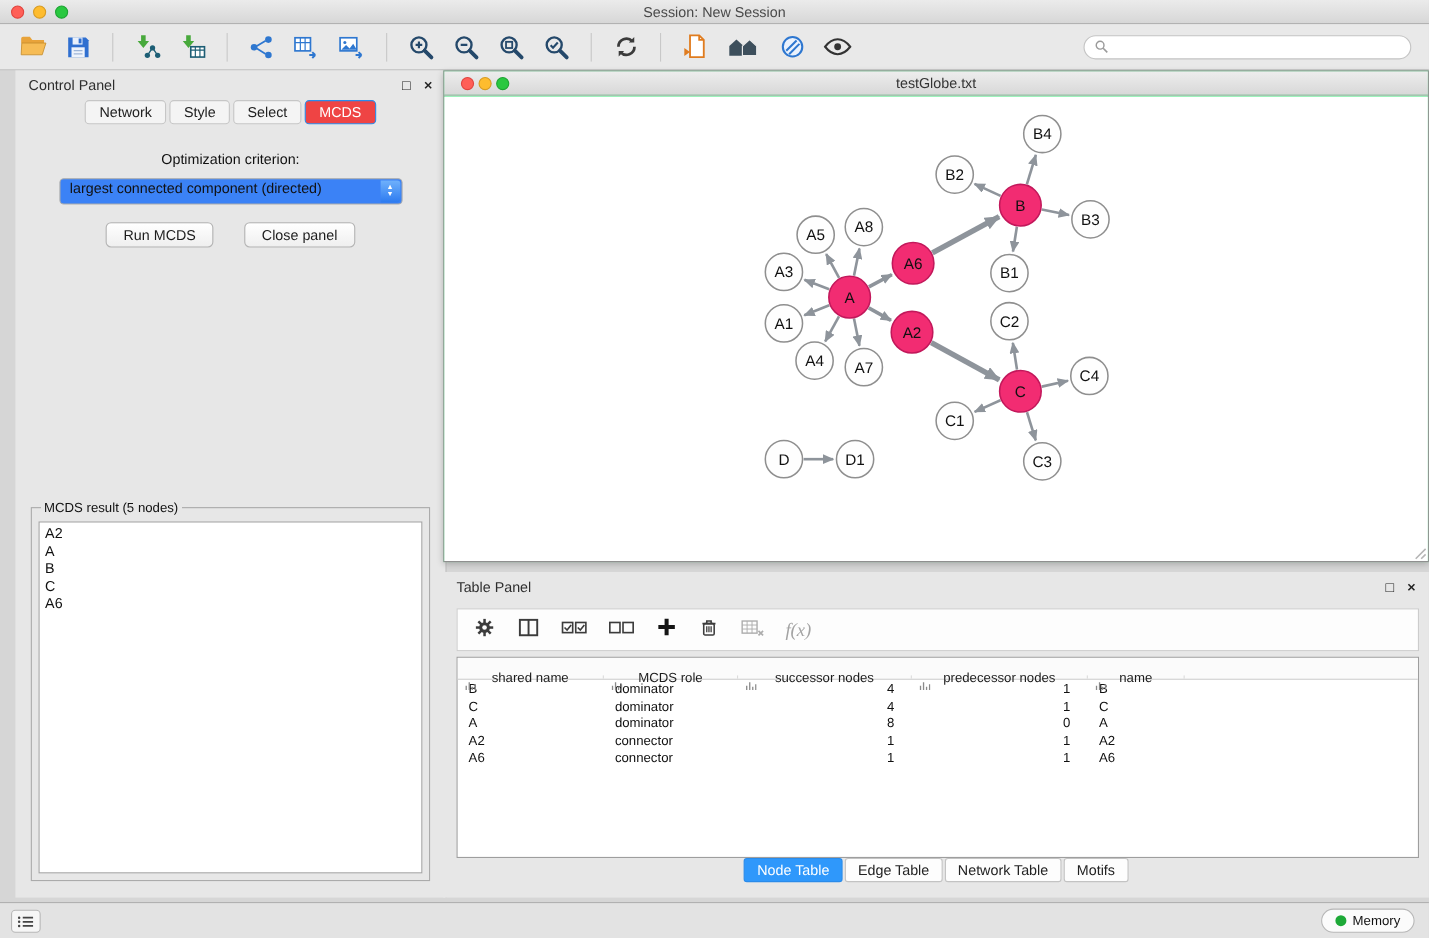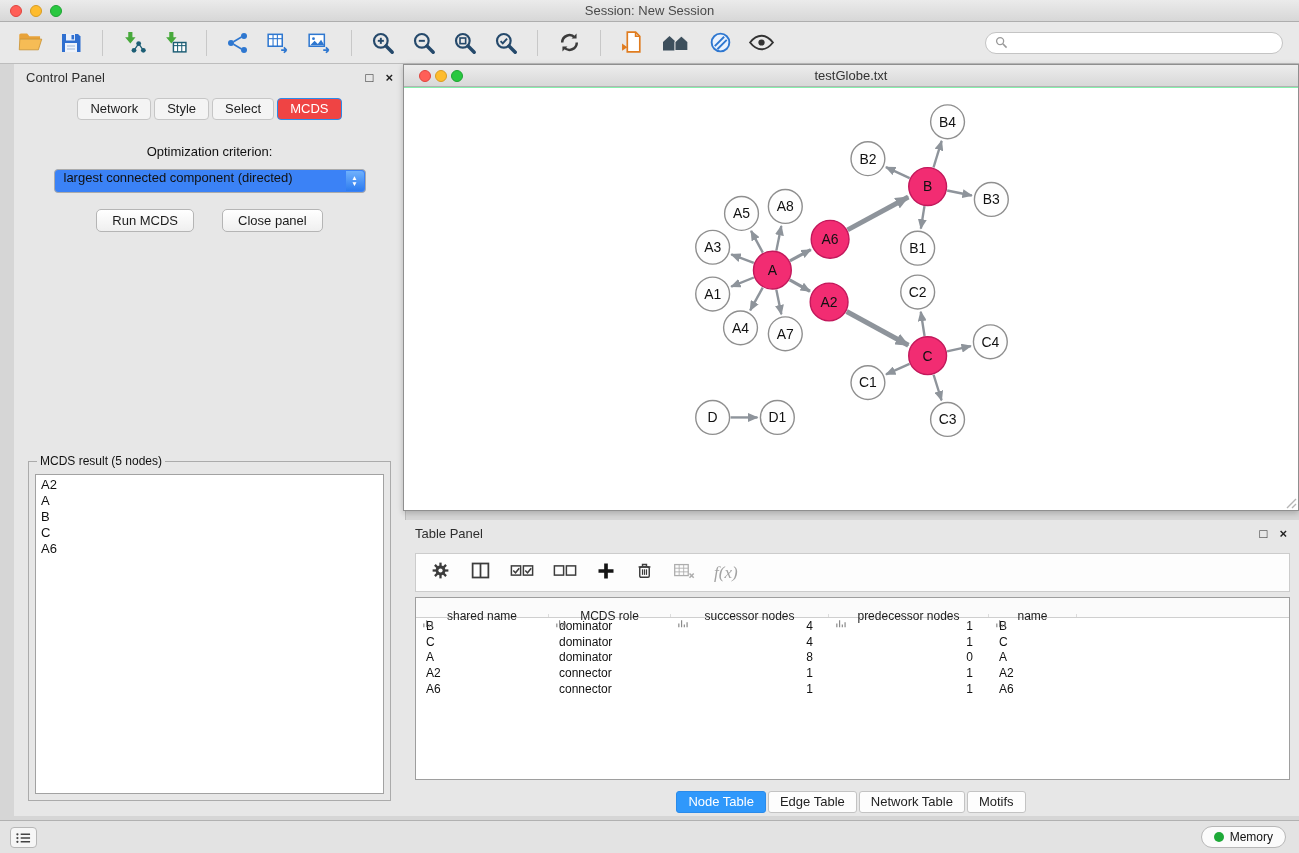--- a/index.html
+++ b/index.html
@@ -27,21 +27,21 @@
   .search-box input { border:none; outline:none; flex:1; font-size:12px; background:transparent;
     font-family:"Liberation Sans",sans-serif; }
 
   
   .control-panel { position:absolute; left:14px; top:64px; width:392px; height:752px;
     background:#e7e7e7; border-right:1px solid #bcbcbc; }
   .panel-header { height:26px; display:flex; align-items:center; padding:0 12px; font-size:13px; color:#2e2e2e; }
   .win-icons { margin-left:auto; display:flex; gap:12px; font-size:13px; color:#222; }
   .win-icons span { cursor:default; }
   .win-icons .x { font-weight:bold; }
-  .cp-tabs { display:flex; justify-content:center; gap:3px; margin-top:8px; }
+  .cp-tabs { display:flex; justify-content:center; gap:3px; margin-top:1px; }
   .cp-tab { font-size:13px; padding:2px 12px 3px; background:#f4f4f4; border:1px solid #c6c6c6;
     border-radius:4px; color:#222; cursor:default; }
   .cp-tab.active { background:#ef4444; border-color:#2a8bea; color:#fff; }
   .opt-label { text-align:center; margin-top:24px; font-size:13px; color:#111; }
   .dropdown { width:312px; height:24px; margin:10px auto 0; background:#3b82f6; border:1px solid #ababab;
     border-radius:4px; position:relative; display:flex; align-items:flex-start; padding-left:9px; font-size:13px; color:#111; }
   .dropdown .stepper { position:absolute; right:1px; top:1px; bottom:1px; width:18px;
     background:linear-gradient(#6fb1fc,#2d7bf0); border-radius:0 3px 3px 0; display:flex; flex-direction:column;
     align-items:center; justify-content:center; color:#fff; font-size:6.5px; line-height:6.5px; }
   .btn-row { display:flex; justify-content:center; gap:28px; margin-top:16px; }
@@ -72,21 +72,21 @@
     border:1px solid #9e9e9e; overflow:hidden; }
   .thead { display:flex; height:20px; background:#fbfbfb; border-bottom:1px solid #cfcfcf; }
   .th { position:relative; display:flex; align-items:center; justify-content:center; font-size:12px; color:#1c1c1c;
     border-right:1px solid #dcdcdc;margin-top:16px; }
   .th .col-ico { position:absolute; left:6px; top:4px; }
   .th.fill { flex:1; border-right:none; }
   .c0 { width:133px; } .c1 { width:122px; } .c2 { width:158px; } .c3 { width:160px; } .c4 { width:88px; }
   .tr { display:flex; height:15.8px; align-items:center; }
   .td { font-size:12px; color:#111; padding-left:10px; overflow:hidden; white-space:nowrap; }
   .td.num { text-align:right; padding-left:0; padding-right:16px; }
-  .bottom-tabs { position:absolute; bottom:3px; left:0; width:100%; display:flex; justify-content:center; gap:2px; }
+  .bottom-tabs { position:absolute; bottom:14px; left:0; width:100%; display:flex; justify-content:center; gap:2px; }
   .bottom-tab { font-size:13px; padding:2px 11px 3px; background:#fdfdfd; border:1px solid #c3c3c3;
     border-radius:3px; color:#222; cursor:default; }
   .bottom-tab.active { background:#2f98fb; border-color:#2a8bea; color:#fff; }
 
   
   .status-bar { position:absolute; left:0; bottom:0; width:100%; height:33px; background:#e3e3e3; border-top:1px solid #b1b1b1; }
   .list-button { position:absolute; left:10px; top:6px; width:27px; height:21px; border:1px solid #b7b7b7;
     border-radius:4px; background:#f6f6f6; display:flex; align-items:center; justify-content:center; }
   .memory-button { position:absolute; right:13px; top:5px; height:22px; border:1px solid #b7b7b7; border-radius:11px;
     background:#fbfbfb; display:flex; align-items:center; gap:6px; padding:0 12px; font-size:12px; color:#111; }

